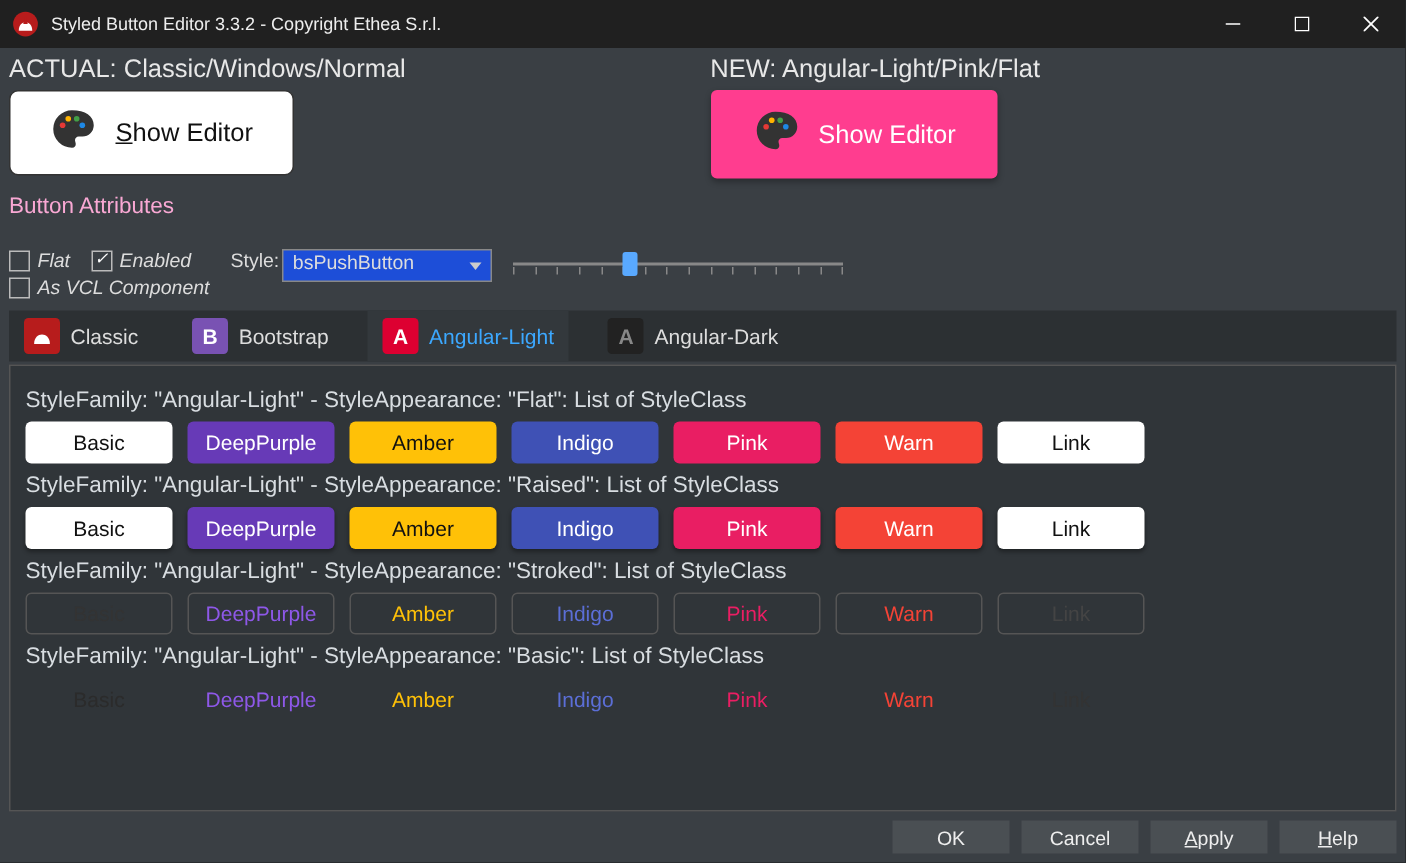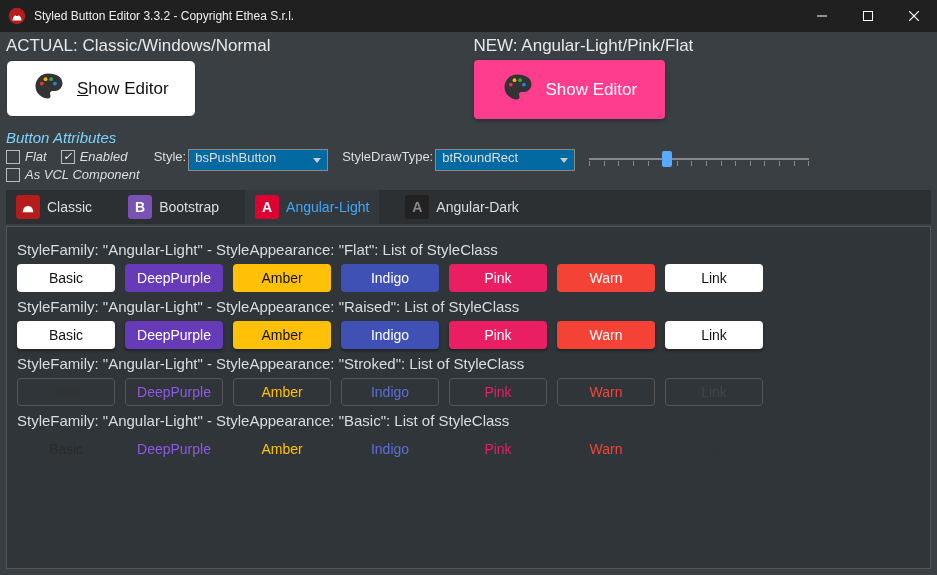--- a/index.html
+++ b/index.html
@@ -14,31 +14,31 @@
 
 .preview-row { display: flex; gap: 10px; }
 .preview-col { flex: 1; }
 .preview-label { font-size: 17px; color: #e8e8e8; margin-bottom: 4px; }
 .btn-classic { background: #fff; border: 1.5px solid #333; border-radius: 6px; padding: 10px 26px; display: inline-flex; align-items: center; gap: 14px; font-size: 17px; color: #111; cursor: pointer; }
 .btn-classic .u { text-decoration: underline; }
 .btn-newpink { background: #ff3d8f; border: none; border-radius: 4px; padding: 12px 28px; display: inline-flex; align-items: center; gap: 14px; font-size: 17px; color: #fff; cursor: pointer; box-shadow: 0 2px 4px rgba(0,0,0,.3); }
 .palette-svg { width: 30px; height: 30px; }
 
 .attrs { margin-top: 10px; }
-.attrs-title { font-size: 15px; color: #7dd3fc; margin-bottom: 3px; font-style: italic; }
+.attrs-title { font-size: 15px; color: #f9a8d4; margin-bottom: 20px; }
 .attrs-row { display: flex; align-items: flex-start; gap: 14px; }
 .attrs-cks { display: flex; flex-direction: column; gap: 3px; font-style: italic; }
 .ck-line { display: flex; gap: 14px; }
 .ck { display: flex; align-items: center; gap: 5px; font-size: 13px; color: #ddd; cursor: pointer; }
 .ck .box { width: 14px; height: 14px; border: 1.5px solid #bbb; display: inline-flex; align-items: center; justify-content: center; }
 .ck .box.checked::after { content: "✓"; font-size: 11px; color: #fff; line-height: 1; }
 
 .field { display: flex; gap: 2px; }
 .field label { font-size: 13px; color: #ddd; }
-.dd { background: #0369a1; border: 1px solid #888; color: #ddd; height: 22px; min-width: 140px; padding: 0 22px 0 6px; font-size: 13px; position: relative; cursor: pointer; }
+.dd { background: #1d4ed8; border: 1px solid #888; color: #ddd; height: 22px; min-width: 140px; padding: 0 22px 0 6px; font-size: 13px; position: relative; cursor: pointer; }
 .dd::after { content: ""; position: absolute; right: 6px; top: 8px; border-left: 4px solid transparent; border-right: 4px solid transparent; border-top: 5px solid #ccc; }
 
 .slider-wrap { display: flex; flex-direction: column; gap: 2px; min-width: 220px; }
 .slider-label { font-size: 13px; color: #ddd; }
 .slider { position: relative; height: 20px; }
 .slider .track { position: absolute; top: 9px; left: 0; right: 0; height: 2px; background: #888; }
 .slider .ticks { position: absolute; top: 12px; left: 0; right: 0; height: 6px; display: flex; justify-content: space-between; }
 .slider .ticks span { width: 1px; height: 5px; background: #888; }
 .slider .thumb { position: absolute; top: 2px; width: 10px; height: 16px; background: #59a9ff; border-radius: 2px; }
 
@@ -159,24 +159,20 @@
         </div>
         <div class="ck">
             <span class="box"></span>
             <span>As VCL Component</span>
           </div>
       </div>
       <div class="field">
         <label>Style:</label>
         <div class="dd">bsPushButton</div>
       </div>
-      <div class="field">
-        <label>StyleDrawType:</label>
-        <div class="dd">btRoundRect</div>
-      </div>
       <div class="slider-wrap">
         <div class="slider">
           <div class="track"></div>
           <div class="ticks">
               <span></span>
               <span></span>
               <span></span>
               <span></span>
               <span></span>
               <span></span>
@@ -259,14 +255,20 @@
       <button class="sbtn textonly t-basic">Basic</button>
       <button class="sbtn textonly t-deeppurple">DeepPurple</button>
       <button class="sbtn textonly t-amber">Amber</button>
       <button class="sbtn textonly t-indigo">Indigo</button>
       <button class="sbtn textonly t-pink">Pink</button>
       <button class="sbtn textonly t-warn">Warn</button>
       <button class="sbtn textonly t-link">Link</button>
     </div>
   </div>
 
+  <div class="footer">
+    <button class="fbtn">OK</button>
+    <button class="fbtn">Cancel</button>
+    <button class="fbtn"><span class="u">A</span>pply</button>
+    <button class="fbtn"><span class="u">H</span>elp</button>
+  </div>
 
 </div>
 
 </body></html>

